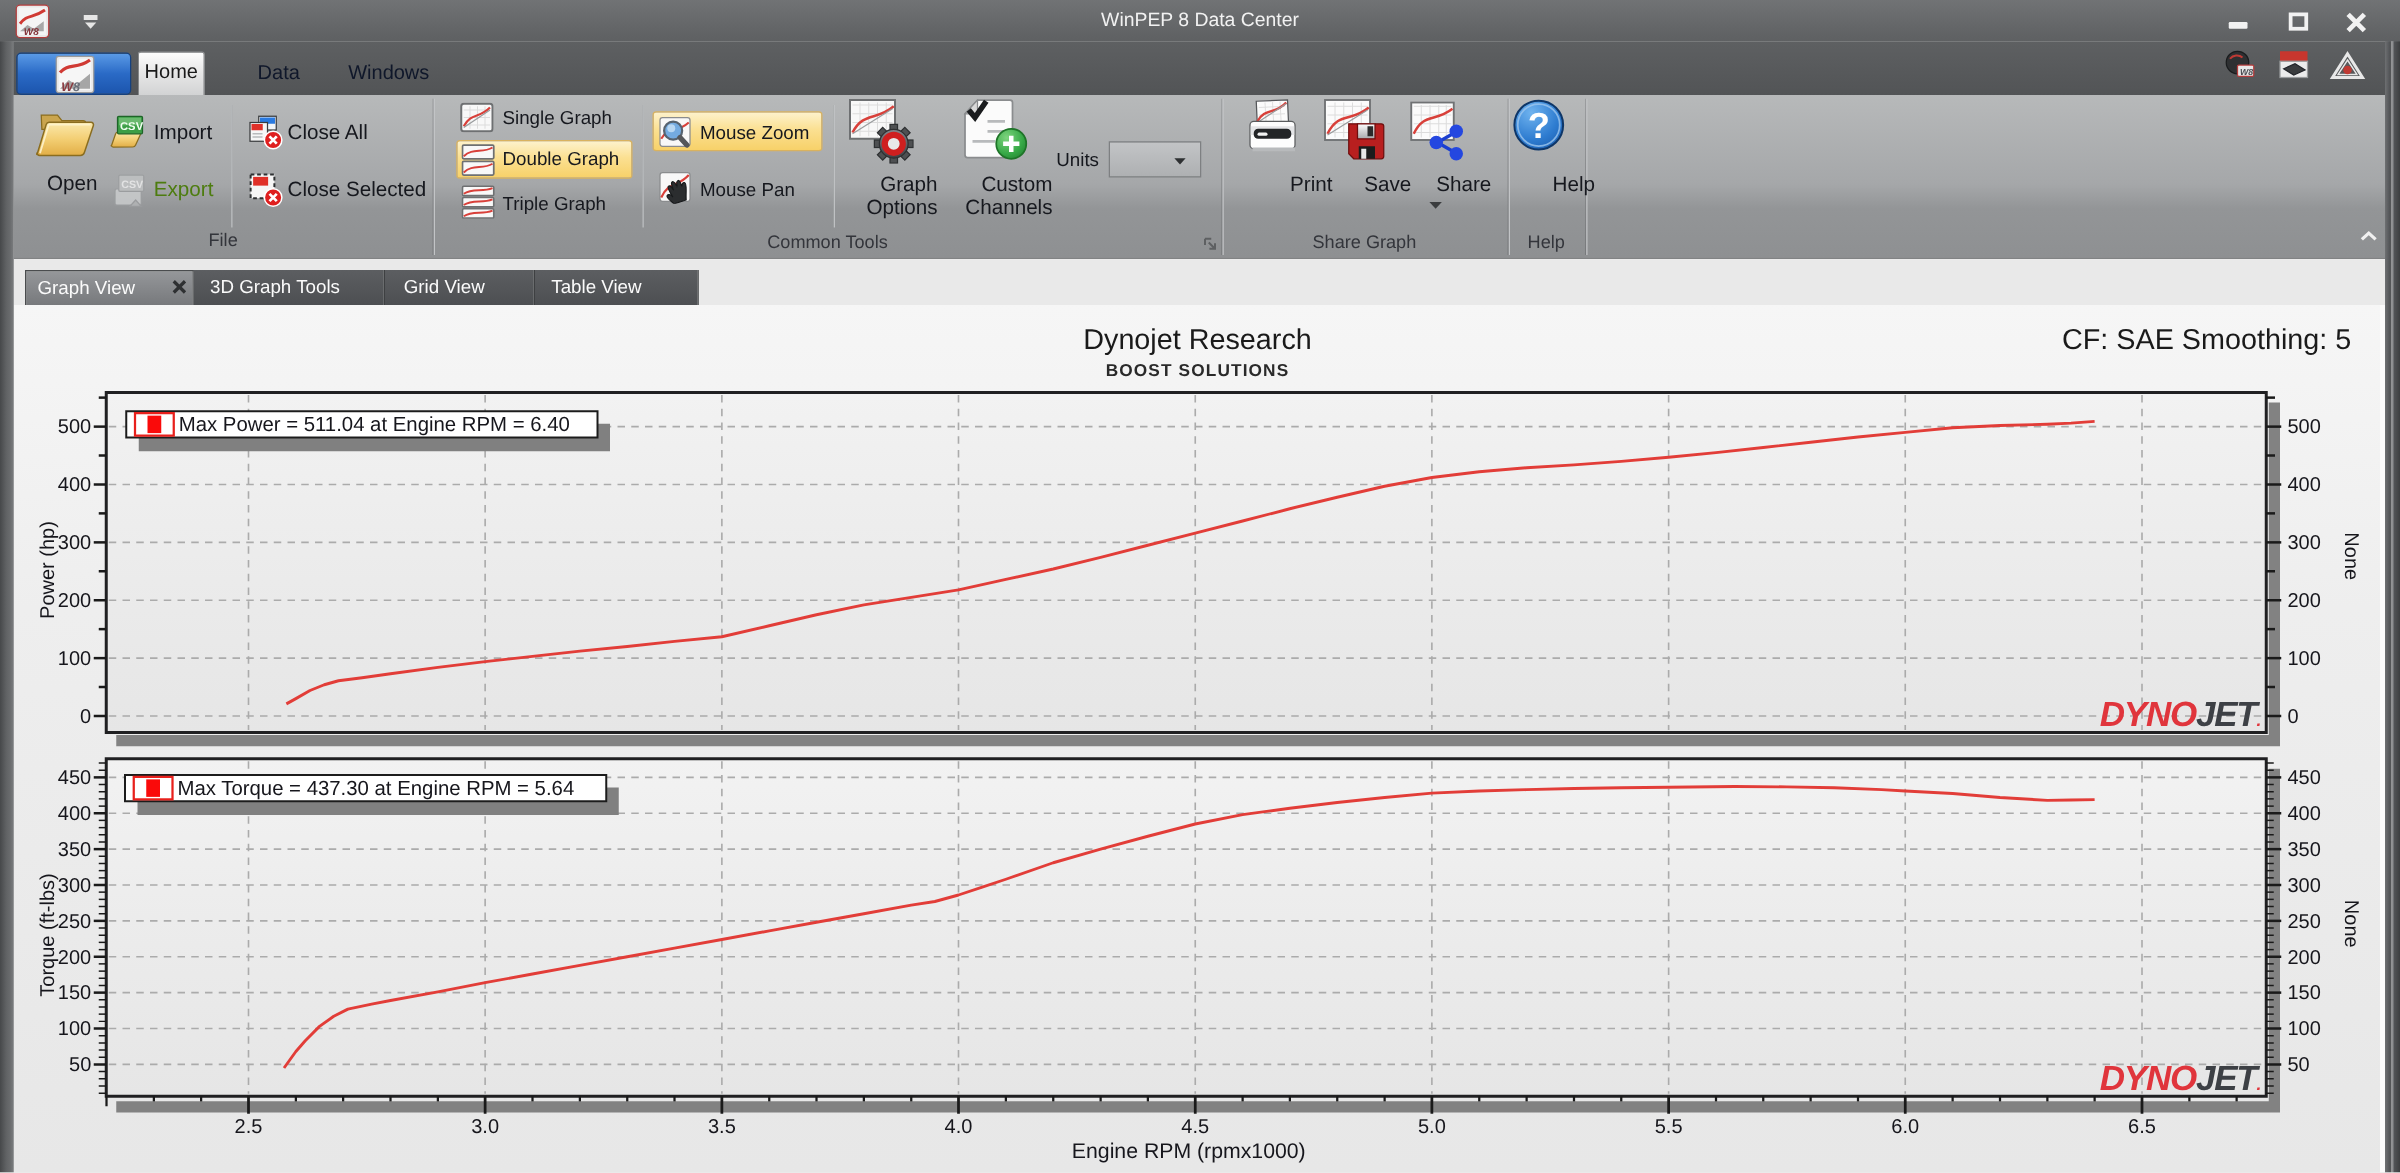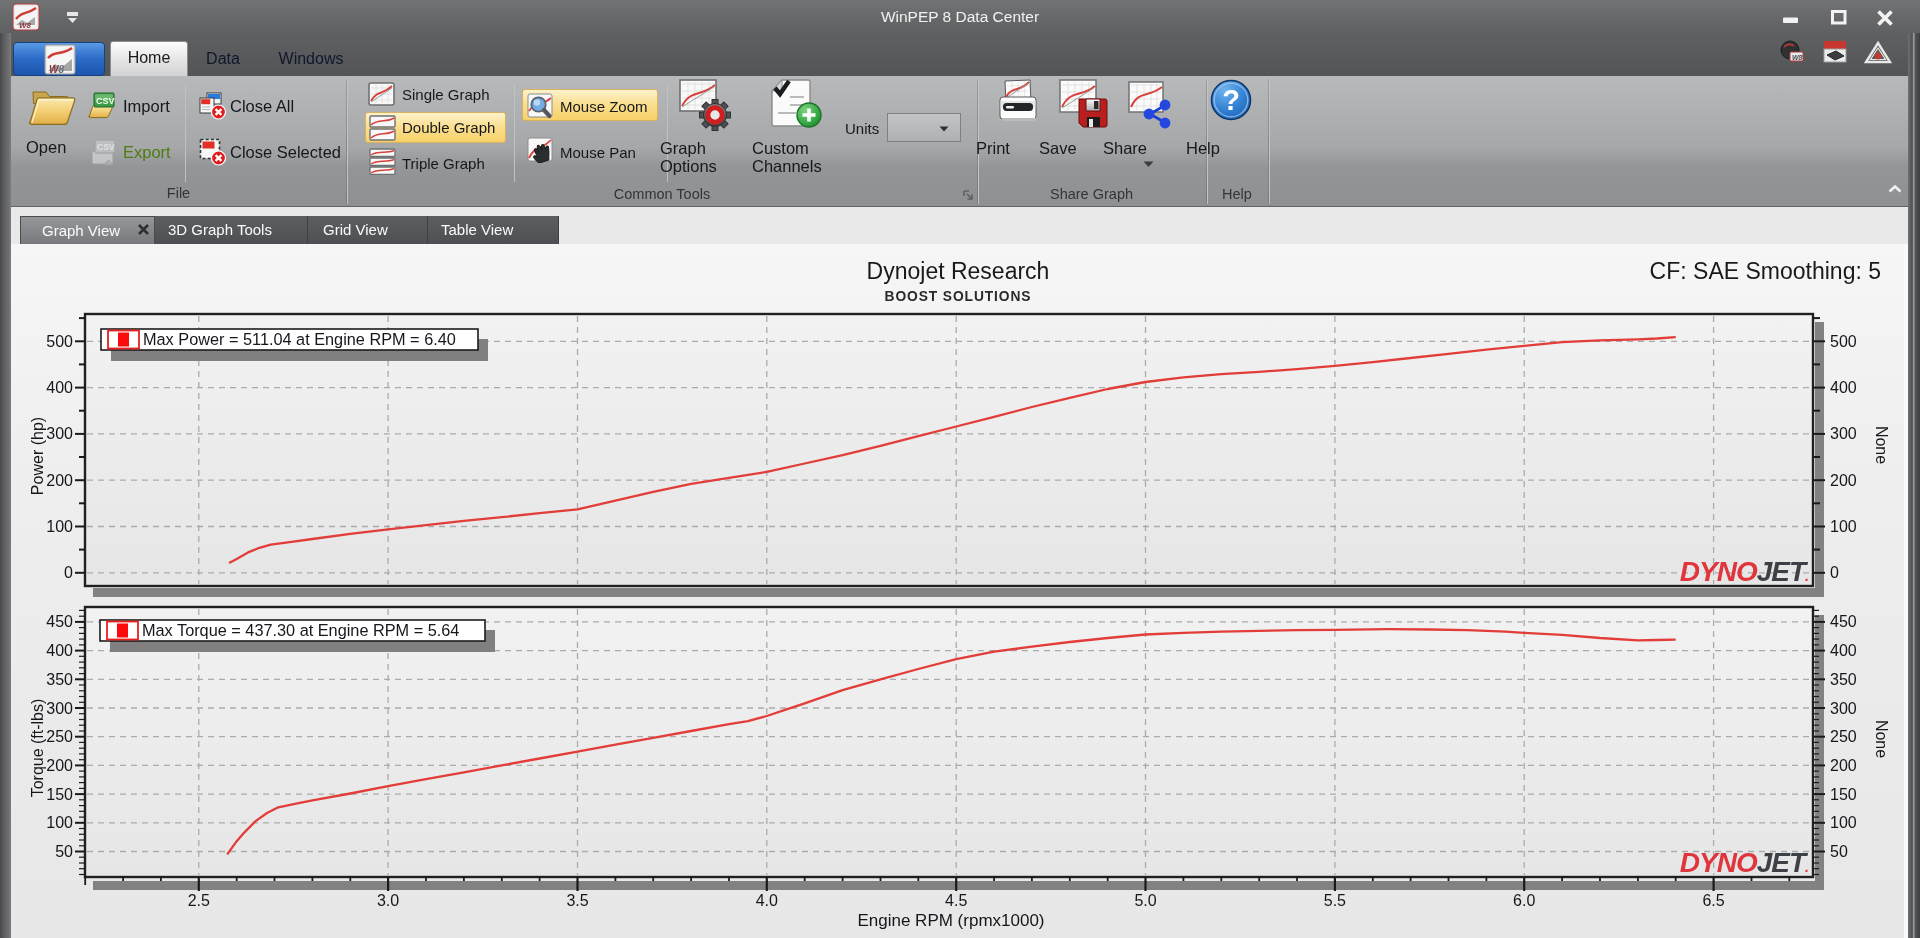--- a/index.html
+++ b/index.html
@@ -7,21 +7,21 @@
 .abs{position:absolute}
 #titlebar{position:absolute;left:0;top:0;width:1920px;height:33px;background:linear-gradient(#717375,#636567 70%,#5e6062)}
 #title{position:absolute;top:8px;left:0;width:1920px;text-align:center;color:#f2f2f2;font-size:15.5px}
 #ribbonrow{position:absolute;left:0;top:33px;width:1920px;height:43px;background:linear-gradient(#5e6062,#525456)}
 #ribbon{position:absolute;left:11px;top:76px;width:1897px;height:131px;background:linear-gradient(#b7b9ba,#a5a7a9 55%,#939597 70%,#8e9092);border-bottom:1px solid #5f6163}
 .rtab{position:absolute;top:43px;height:33px;color:#0f172a;font-size:16px;text-align:center;line-height:32px}
 #hometab{top:41px;height:35px;background:linear-gradient(#fdfdfd,#e8e8e8 45%,#d2d3d4);border-radius:3px 3px 0 0;color:#1a1a1a;border:1px solid #8a8c8e;border-bottom:none}
 .grouplabel{position:absolute;color:#33353b;font-size:14.5px;text-align:center}
 .gsep{position:absolute;top:79px;height:125px;width:2px;background:linear-gradient(#9a9c9e,#77797b);border-right:1px solid #c2c4c6}
 .isep{position:absolute;top:84px;height:98px;width:1px;background:#8c8e90;border-right:1px solid #bfc1c3}
-.biglabel{position:absolute;width:90px;text-align:left;font-size:16.5px;color:#16181e;line-height:18px}
+.biglabel{position:absolute;width:90px;text-align:right;font-size:16.5px;color:#16181e;line-height:18px}
 .smalltext{position:absolute;font-size:16.5px;color:#16181e}
 .hl{position:absolute;background:linear-gradient(#fdf2cc,#fbe092 45%,#f7d169);border:1px solid #d9b25f;border-radius:3px}
 #doctabs{position:absolute;left:11px;top:208px;width:1897px;height:36px;background:#e9e9e9}
 .dtab{position:absolute;top:8px;height:28px;color:#fbfbfb;font-size:15px;line-height:27px;background:linear-gradient(#5c5e61,#4d4f52);border-right:1px solid #3e4042}
 #dtab-active{background:linear-gradient(#95979a,#77797c);border:1px solid #4a4c4e;border-bottom:none}
 #content{position:absolute;left:11px;top:244px;width:1897px;height:694px;background:linear-gradient(#f6f6f6,#eeeeee 35%,#e7e7e7)}
 #borderL{position:absolute;left:0;top:33px;width:11px;height:905px;background:linear-gradient(90deg,#46484a,#606264 45%,#6a6c6e 75%,#7c7e80)}
 #borderR{position:absolute;left:1908px;top:33px;width:12px;height:905px;background:linear-gradient(90deg,#6e7072,#55575a 28%,#4e5052 36%,#98999b 44%,#8a8c8e 52%,#515356 62%,#454749 85%,#3c3e40)}
 svg text{font-family:"Liberation Sans",sans-serif}
 </style></head>
@@ -41,21 +41,21 @@
     <path d="M4 16 C10 8,14 12,24 5" stroke="#d03a34" stroke-width="2.4" fill="none"></path>
     <path d="M4 22 l6 -5 5 3 8 -6 v8 h-19 z" fill="#9a9a9a" opacity=".85"></path>
     <text x="7" y="25" font-size="8" font-weight="bold" fill="#84343a" font-style="italic">W8</text>
   </svg>
   <svg class="abs" style="left:64px;top:10px" width="18" height="14">
     <rect x="3" y="2" width="11" height="4" fill="#e6e6e6"></rect>
     <path d="M4 8 h9 l-4.5 5 z" fill="#e6e6e6"></path>
   </svg>
 </div>
 <div id="ribbonrow"></div>
-<div id="hometab" class="rtab" style="left:110px;width:78px">Home</div>
+<div id="hometab" class="rtab" style="left:110px;width:54px">Home</div>
 <div class="rtab" style="left:193px;width:60px">Data</div>
 <div class="rtab" style="left:266px;width:90px">Windows</div>
 
 <div class="abs" style="left:13px;top:42px;width:92px;height:34px;border-radius:4px;background:linear-gradient(#5a9ae6,#2a6ac6 50%,#1c55ad);border:1px solid #16417e">
   <svg class="abs" style="left:29px;top:1px" width="34" height="31">
     <rect x="2" y="1" width="30" height="29" rx="2" fill="#e9e9e9" stroke="#9a9a9a"></rect>
     <rect x="4" y="3" width="26" height="25" fill="#f6f6f6"></rect>
     <path d="M5 14 C12 6,18 12,29 4" stroke="#d03a34" stroke-width="2.6" fill="none"></path>
     <path d="M5 27 l7 -7 6 4 11 -9 v12 h-24 z" fill="#a6a6a6"></path>
     <text x="6" y="29" font-size="10" font-weight="bold" fill="#8a3a40" font-style="italic">W<tspan fill="#6a6f7a">8</tspan></text>
@@ -73,21 +73,21 @@
     <path d="M5 16 l9 -4 8 5 -9 4 z" fill="#3a3c3e" stroke="#23252a"></path>
   </g>
   <g transform="translate(86,0)">
     <path d="M14 4 L26 23 H2 Z" fill="none" stroke="#e8e8e8" stroke-width="2.4"></path>
     <path d="M14 9 L21.5 20.5 H6.5 Z" fill="none" stroke="#e8e8e8" stroke-width="1.2"></path>
     <circle cx="14" cy="17" r="3.4" fill="#c03a34"></circle>
   </g>
 </svg>
 <div id="ribbon"></div>
 <div id="doctabs">
-  <div id="dtab-active" class="dtab" style="left:9px;width:135px;padding-left:21px">Graph View</div>
+  <div id="dtab-active" class="dtab" style="left:9px;width:135px;padding-left:9px">Graph View</div>
   <div class="dtab" style="left:144px;width:153px;padding-left:13px">3D Graph Tools</div>
   <div class="dtab" style="left:297px;width:120px;padding-left:15px">Grid View</div>
   <div class="dtab" style="left:417px;width:131px;padding-left:13px">Table View</div>
   <svg class="abs" style="left:126px;top:15px" width="16" height="14">
       <path d="M2 2 L11 11 M11 2 L2 11" stroke="#2e3032" stroke-width="2.6"></path>
     </svg>
 </div>
 <div id="content"></div>
 <div id="borderL"></div>
 <div id="borderR"></div>
@@ -128,21 +128,21 @@
 <div id="rc">
 
 <div class="gsep" style="left:346px"></div>
 <div class="isep" style="left:185px"></div>
 
 <svg class="abs" style="left:26px;top:82px" width="52" height="46">
   <path d="M7 10 h13 l3.5 4.5 h17 a2 2 0 0 1 2 2 v5 h-35 z" fill="#caa54e" stroke="#8a6d20"></path>
   <path d="M3.5 42 L11 17.5 a2.4 2.4 0 0 1 2.3-1.7 h33.5 a2 2 0 0 1 1.9 2.6 L41.5 40 a3.4 3.4 0 0 1-3.2 2.4 H5.8 a2.3 2.3 0 0 1-2.3-2.4z" fill="url(#fgrad)" stroke="#8a6d20" stroke-width="1.2"></path>
   <path d="M6 40.5 L12.8 18.4 a1 1 0 0 1 1-0.7 h32.5" fill="none" stroke="#fdf3cd" stroke-width="1.4" opacity="0.9"></path>
 </svg>
-<div class="smalltext" style="left:26px;top:138px;width:52px;text-align:left">Open</div>
+<div class="smalltext" style="left:26px;top:138px;width:52px;text-align:right">Open</div>
 
 <svg class="abs" style="left:88px;top:92px" width="28" height="28">
   <path d="M1 25 L4.5 15 a2 2 0 0 1 1.9-1.4 h16.5 a1.5 1.5 0 0 1 1.4 2 L20.5 24 a2.5 2.5 0 0 1-2.3 1.6 H2.5 a1.5 1.5 0 0 1-1.5-1.6z" fill="url(#fgrad)" stroke="#8a6d20"></path>
   <rect x="6" y="1" width="20" height="14" rx="1" fill="#3c9e46" stroke="#1e6428"></rect>
   <rect x="7.2" y="2.2" width="17.6" height="6" fill="#8fd08f" opacity="0.55"></rect>
   <text x="8" y="12" font-size="9" font-weight="bold" fill="#f2fff2">CSV</text>
 </svg>
 <div class="smalltext" style="left:123px;top:97px">Import</div>
 
 <svg class="abs" style="left:90px;top:139px" width="28" height="28" opacity="0.8">

